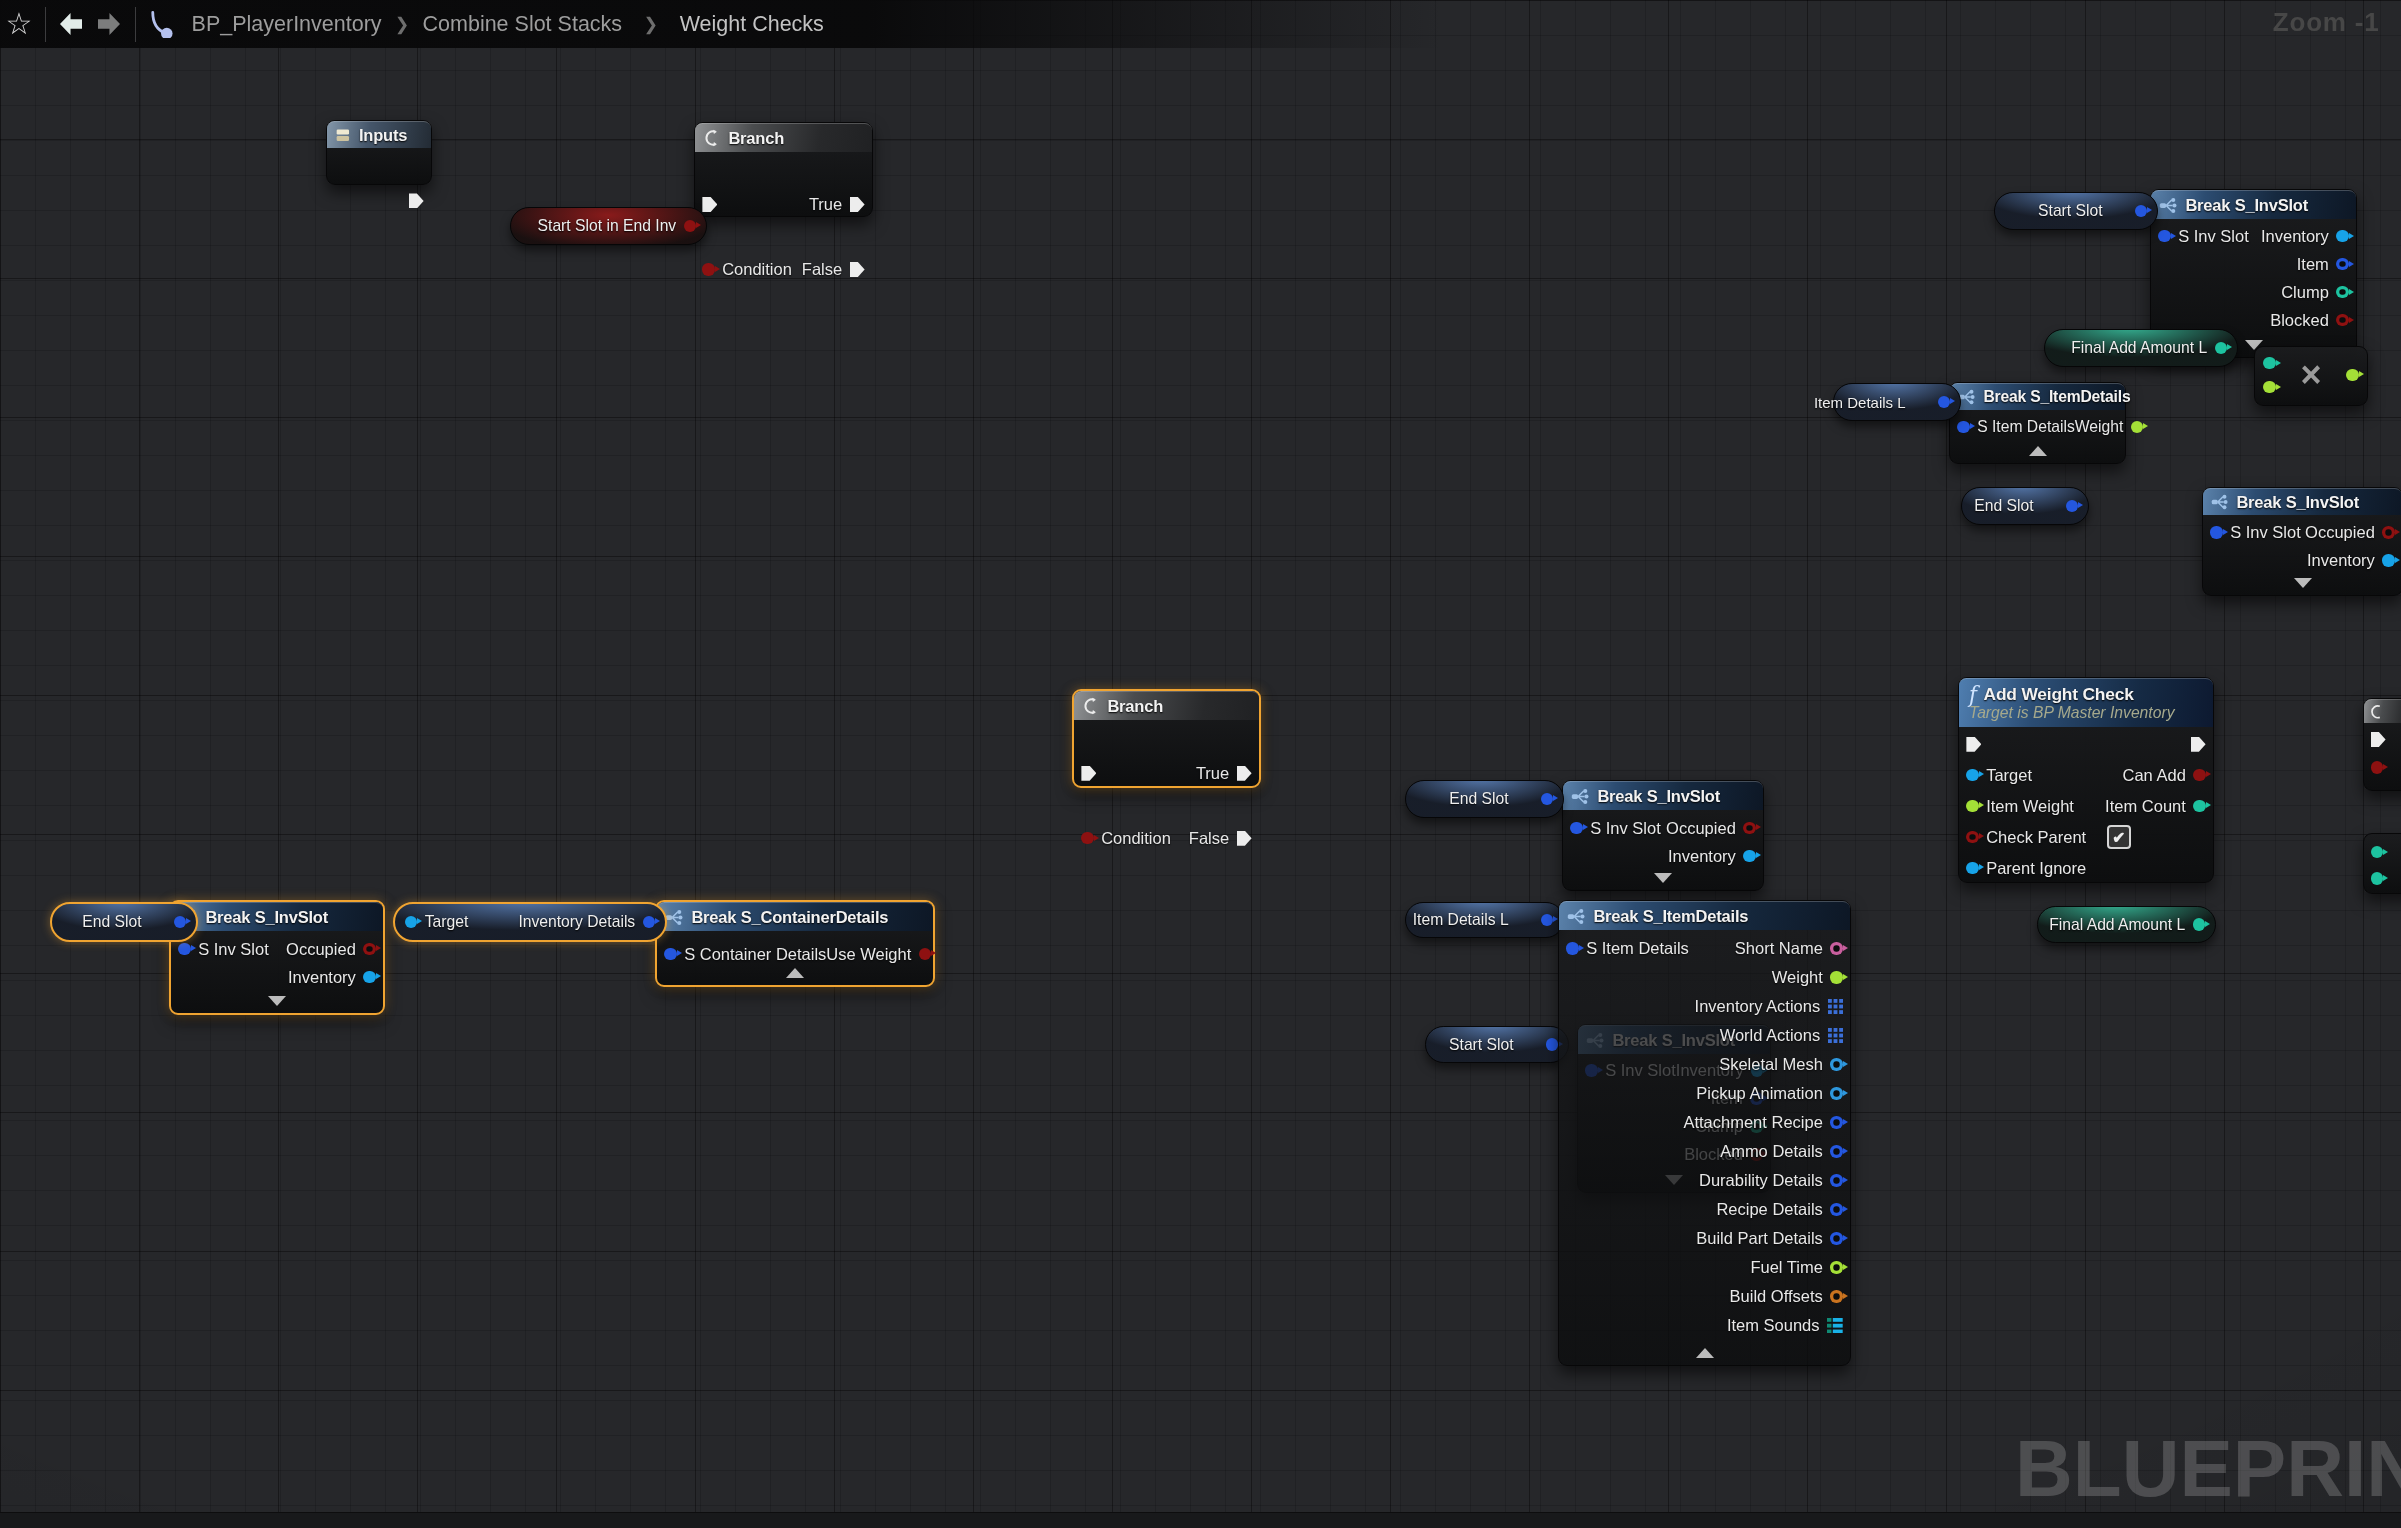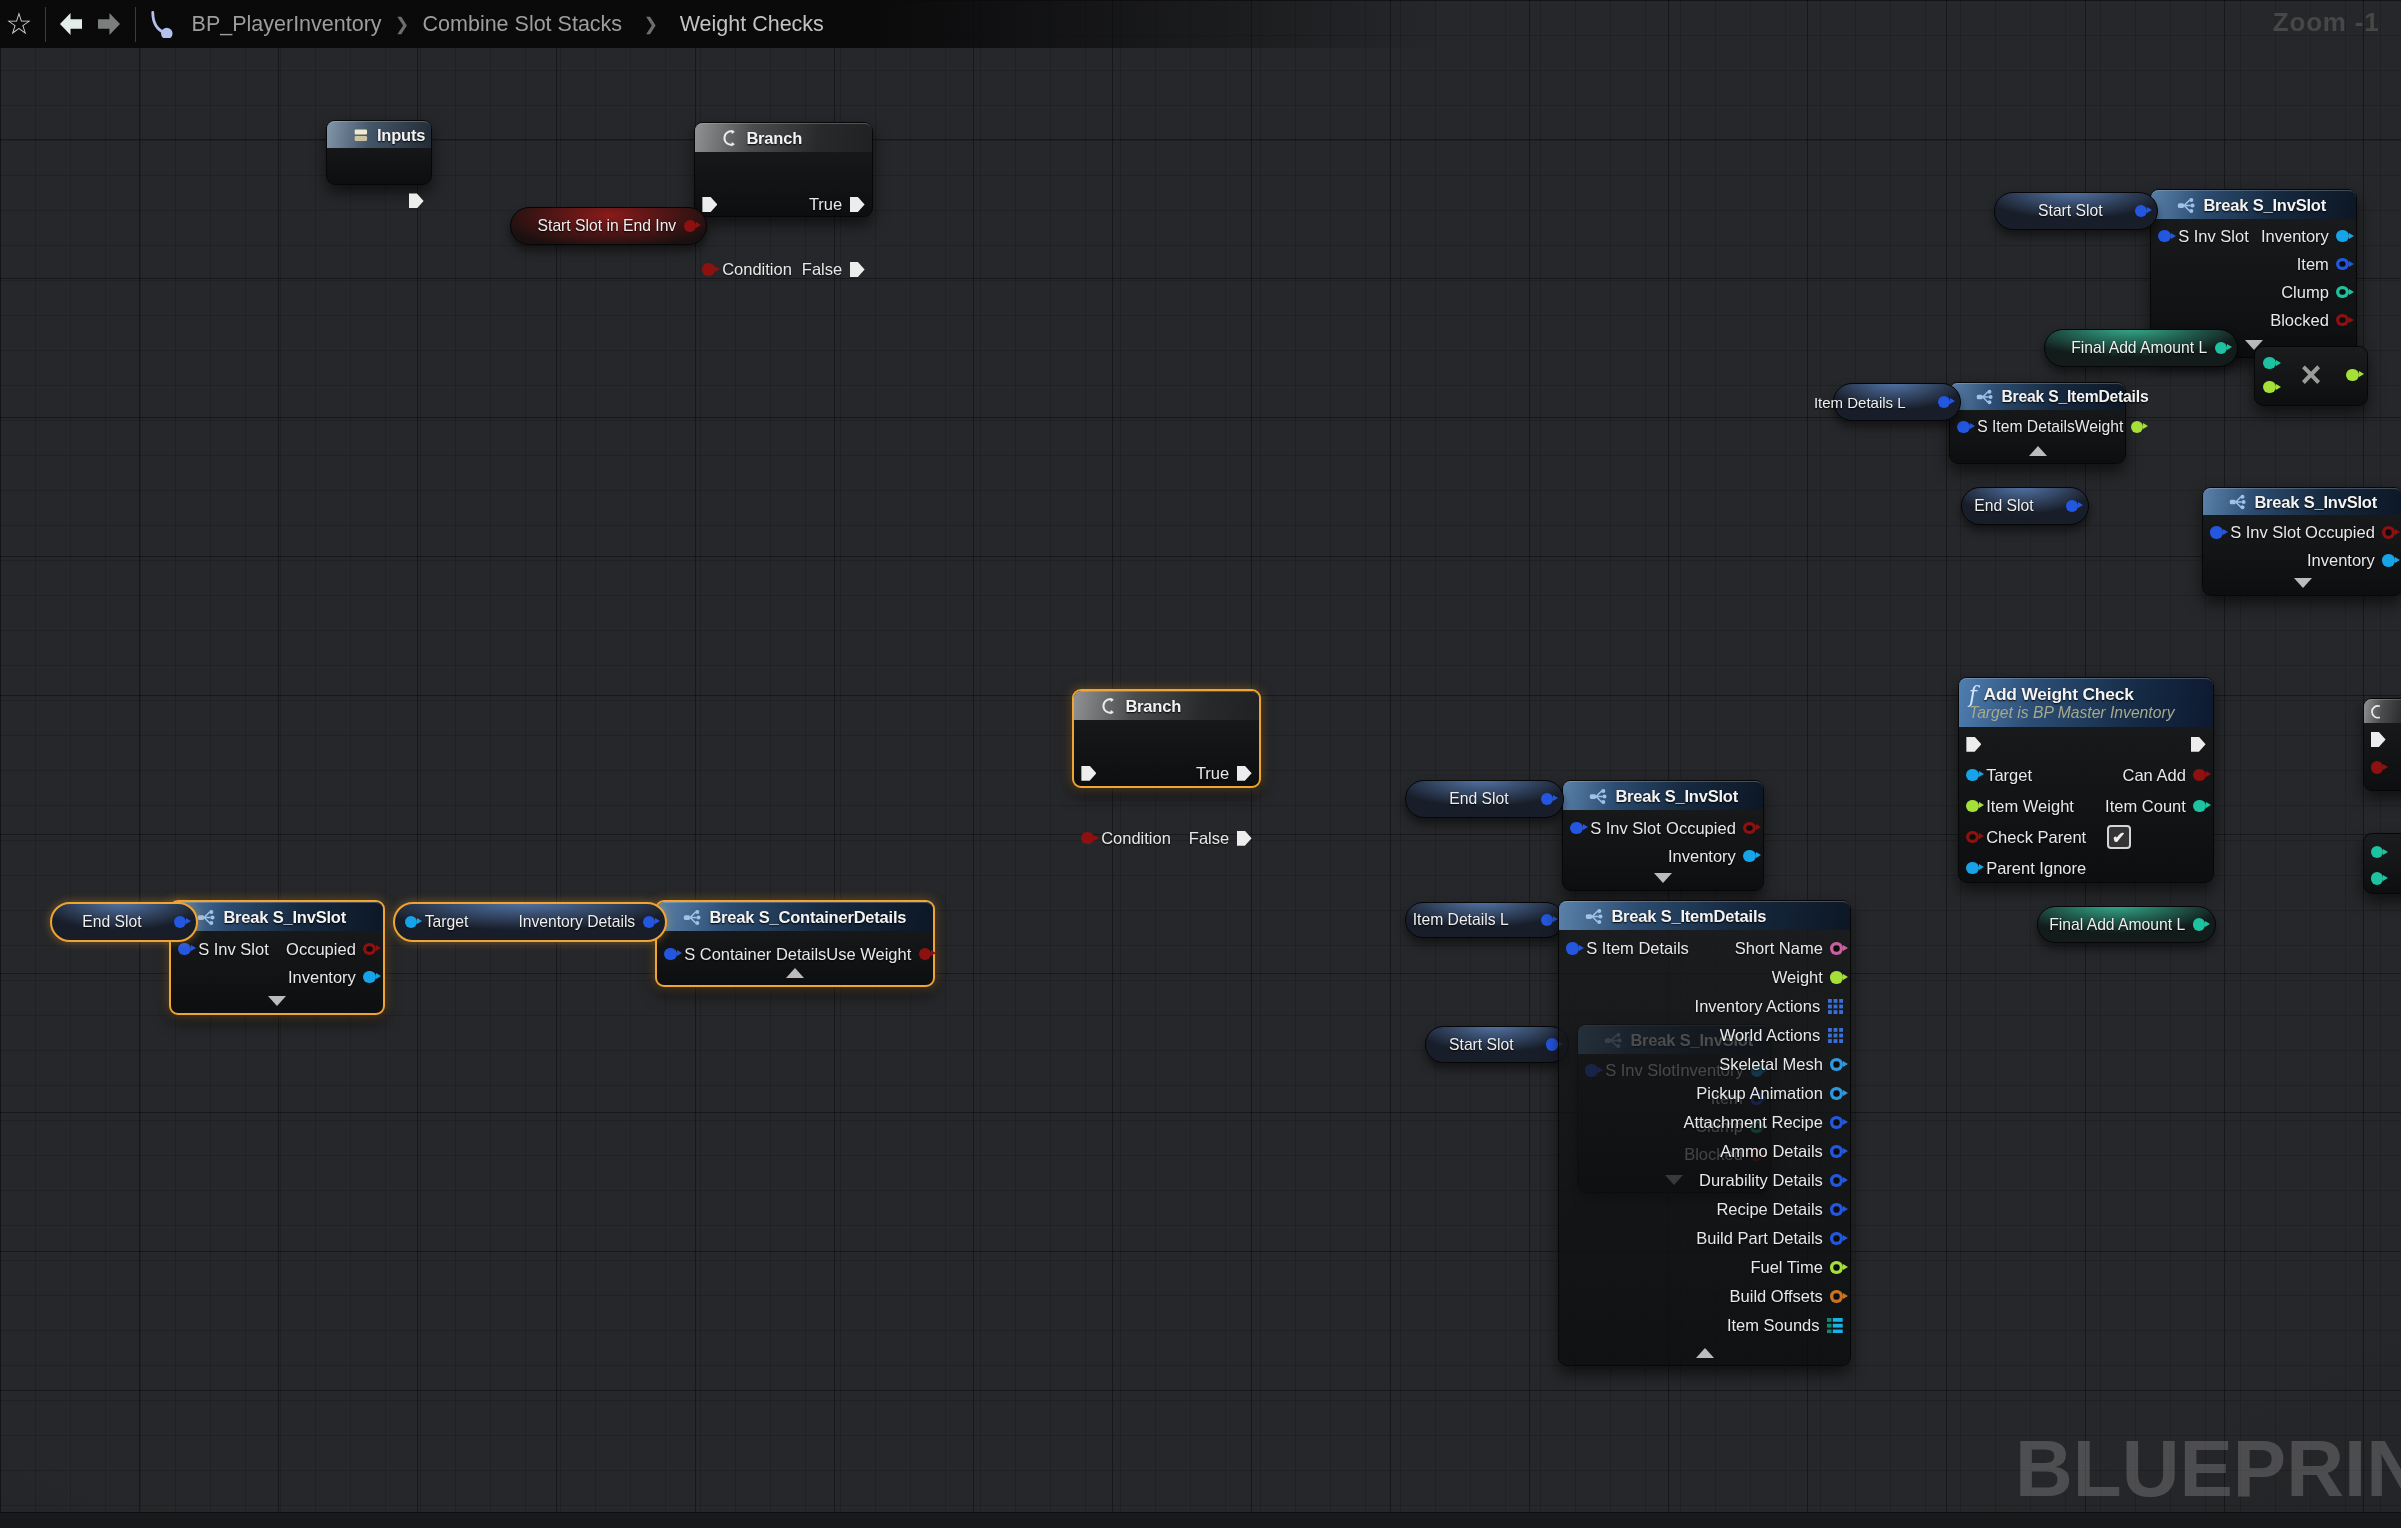--- a/index.html
+++ b/index.html
@@ -35,21 +35,21 @@
   #zoomlbl{position:absolute;top:6.6px;right:21.5px;font-size:26px;font-weight:bold;color:#474747;z-index:70;letter-spacing:0.8px;}
   
   #watermark{position:absolute;left:2015px;top:1423px;font-size:80px;font-weight:bold;
     color:rgba(205,205,205,.24);letter-spacing:0px;z-index:5;}
   
   .node{position:absolute;border-radius:9px;z-index:10;
     background:linear-gradient(180deg, rgba(27,28,30,.97), rgba(12,13,14,.96));
     border:1.2px solid #070708;box-shadow:0 7.4px 15px rgba(0,0,0,.55);}
   .node.ghosty{background:linear-gradient(180deg, rgba(24,25,27,.74), rgba(10,11,12,.78));z-index:20;}
   .node.sel{border:2.5px solid #f0a431;box-shadow:0 0 11.6px rgba(240,164,49,.35),0 7.4px 15px rgba(0,0,0,.5);}
-  .hdr{display:flex;align-items:center;gap:7.4px;height:28px;padding:0 26px;
+  .hdr{display:flex;align-items:center;gap:7.4px;height:28px;padding:0 8px;
     border-radius:7.4px 7.4px 0 0;border-top:0.8px solid rgba(255,255,255,.22);}
   .hdr.blue{background:linear-gradient(100deg,#5b82ab 0%,#2c4c71 26%,#16293f 60%,#0d1725 100%);}
   .hdr.gray{background:linear-gradient(100deg,#909294 0%,#4a4c4e 32%,#28292b 70%,#202123 100%);}
   .hdr.steel{background:linear-gradient(100deg,#8397aa 0%,#45566a 40%,#232b34 100%);}
   .title{font-size:16.5px;font-weight:bold;color:#f3f3f3;text-shadow:0 0.8px 1.7px #000;white-space:nowrap;letter-spacing:-0.2px;}
   .subt{font-size:15.7px;font-style:italic;color:#a6a98c;margin-top:-1.7px;white-space:nowrap;}
   .hdr2{height:48px;flex-direction:column;align-items:flex-start;justify-content:center;gap:0;display:flex;padding:0 10px;
     border-radius:7.4px 7.4px 0 0;border-top:0.8px solid rgba(255,255,255,.22);
     background:linear-gradient(100deg,#4f7eb0 0%,#2b4d74 30%,#152a44 70%,#0d1930 100%);}
   .hdr2 .trow{display:flex;align-items:center;gap:6.6px;}

